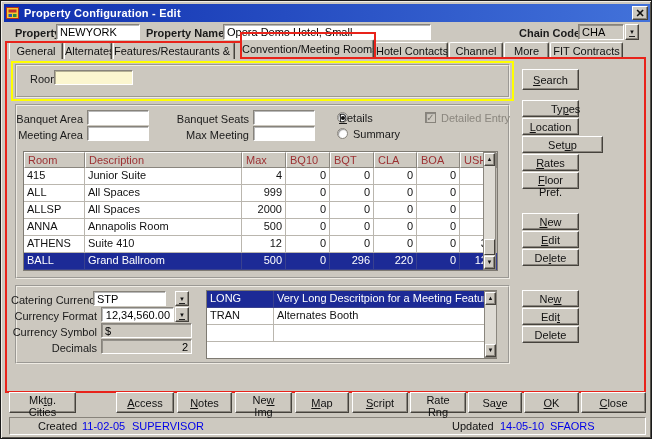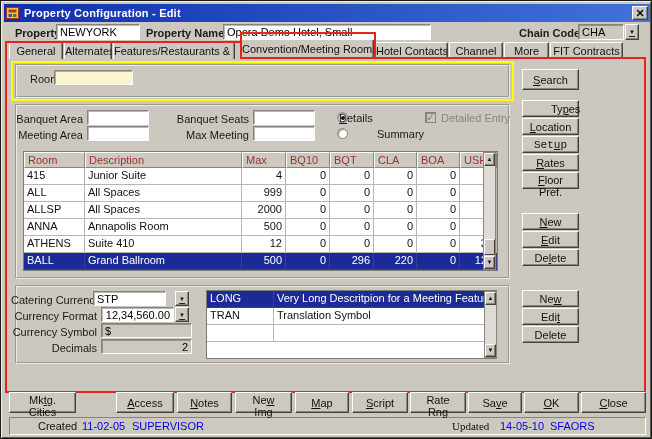--- a/index.html
+++ b/index.html
@@ -122,21 +122,21 @@
   <span class="lbl r" style="left:14px;top:128px;width:68px;">Meeting Area</span>
   <input class="field" style="left: 86px; top: 125px; width: 62px; height: 15px;" value="">
   <span class="lbl r" style="left:175px;top:112px;width:73px;">Banquet Seats</span>
   <input class="field" style="left: 252px; top: 109px; width: 62px; height: 15px;" value="">
   <span class="lbl r" style="left:175px;top:128px;width:73px;">Max Meeting</span>
   <input class="field" style="left: 252px; top: 125px; width: 62px; height: 15px;" value="">
 
   <span class="radio on" style="left:336px;top:111px;"></span>
   <span class="lbl" style="left:338px;top:111px;"><u>D</u>etails</span>
   <span class="radio" style="left:336px;top:127px;"></span>
-  <span class="lbl" style="left:352px;top:127px;margin-left:24px;">Summary</span>
+  <span class="lbl" style="left:352px;top:127px;">Summary</span>
   <span class="checkbox" style="left:424px;top:111px;">✓</span>
   <span class="lbl dis" style="left:440px;top:111px;">Detailed Entry</span>
 
   <div class="grid" style="left:22px;top:150px;width:475px;height:120px;">
     <div class="tr hd">
       <div class="th w0">Room</div>
       <div class="th w1">Description</div>
       <div class="th w2">Max</div>
       <div class="th w3">BQ10</div>
       <div class="th w4">BQT</div>
@@ -224,35 +224,35 @@
   <span class="lbl r" style="left:10px;top:341px;width:86px;">Decimals</span>
   <input class="field gray right" style="left: 100px; top: 338px; width: 91px; height: 15px;" value="2">
 
   <div class="grid" style="left:205px;top:289px;width:291px;height:69px;">
     <div class="tr sel">
       <div class="td f0">LONG</div>
       <div class="td f1">Very Long Descritpion for a Meeting Feature to see if</div>
     </div>
     <div class="tr">
       <div class="td f0">TRAN</div>
-      <div class="td f1">Translation Symbol</div>
+      <div class="td f1">Alternates Booth</div>
     </div>
     <div class="tr">
       <div class="td f0"></div>
       <div class="td f1"></div>
     </div>
   </div>
   <div class="sbar" style="left:483px;top:290px;height:67px;">
     <button class="btn sbtn" style="top:0;"><span>▲</span></button>
     <button class="btn sbtn" style="bottom:0;"><span>▼</span></button>
   </div>
 
   <button class="btn" style="position:absolute;left:521px;top:99px;width:57px;height:17px;padding-left:28px;">Ty<u>p</u>es</button>
   <button class="btn" style="position:absolute;left:521px;top:117px;width:57px;height:17px;"><u>L</u>ocation</button>
-  <button class="btn" style="position:absolute;left:521px;top:135px;width:57px;height:17px;font-family:Liberation Mono, monospace;">Set<u>u</u>p</button>
+  <button class="btn" style="position:absolute;left:521px;top:135px;width:81px;height:17px;">Set<u>u</u>p</button>
   <button class="btn" style="position:absolute;left:521px;top:153px;width:57px;height:17px;"><u>R</u>ates</button>
   <button class="btn" style="position:absolute;left:521px;top:171px;width:57px;height:17px;"><u>F</u>loor Pref.</button>
 
   <button class="btn" style="position:absolute;left:521px;top:212px;width:57px;height:17px;"><u>N</u>ew</button>
   <button class="btn" style="position:absolute;left:521px;top:230px;width:57px;height:17px;"><u>E</u>dit</button>
   <button class="btn" style="position:absolute;left:521px;top:248px;width:57px;height:17px;">De<u>l</u>ete</button>
 
   <button class="btn" style="position:absolute;left:521px;top:289px;width:57px;height:17px;">Ne<u>w</u></button>
   <button class="btn" style="position:absolute;left:521px;top:307px;width:57px;height:17px;">Edi<u>t</u></button>
   <button class="btn" style="position:absolute;left:521px;top:325px;width:57px;height:17px;">Delete</button>
@@ -272,18 +272,18 @@
   <button class="btn" style="position:absolute;left:351px;top:391px;width:56px;height:21px;z-index:6;"><u>S</u>cript</button>
   <button class="btn" style="position:absolute;left:409px;top:391px;width:56px;height:21px;z-index:6;">Rate Rng</button>
   <button class="btn" style="position:absolute;left:467px;top:391px;width:54px;height:21px;z-index:6;">Sa<u>v</u>e</button>
   <button class="btn" style="position:absolute;left:523px;top:391px;width:55px;height:21px;z-index:6;"><u>O</u>K</button>
   <button class="btn" style="position:absolute;left:580px;top:391px;width:65px;height:21px;z-index:6;"><u>C</u>lose</button>
 
   <div class="statusbar">
     <span style="position:absolute;left:28px;">Created</span>
     <span class="blue" style="position:absolute;left:72px;">11-02-05</span>
     <span class="blue" style="position:absolute;left:122px;">SUPERVISOR</span>
-    <span style="position:absolute;left:442px;font-family:Liberation Serif, serif;">Updated</span>
+    <span style="position:absolute;left:442px;">Updated</span>
     <span class="blue" style="position:absolute;left:490px;">14-05-10</span>
     <span class="blue" style="position:absolute;left:540px;">SFAORS</span>
   </div>
 
 </div>
 
 </body></html>

